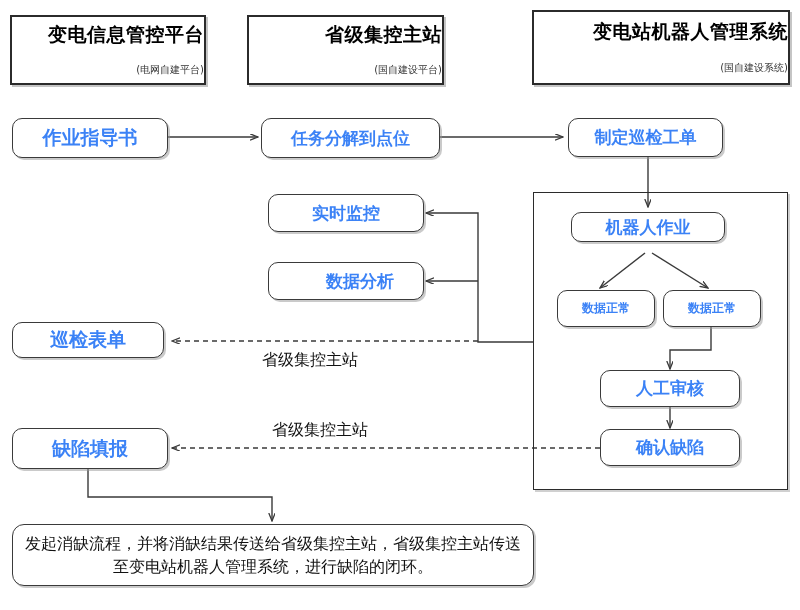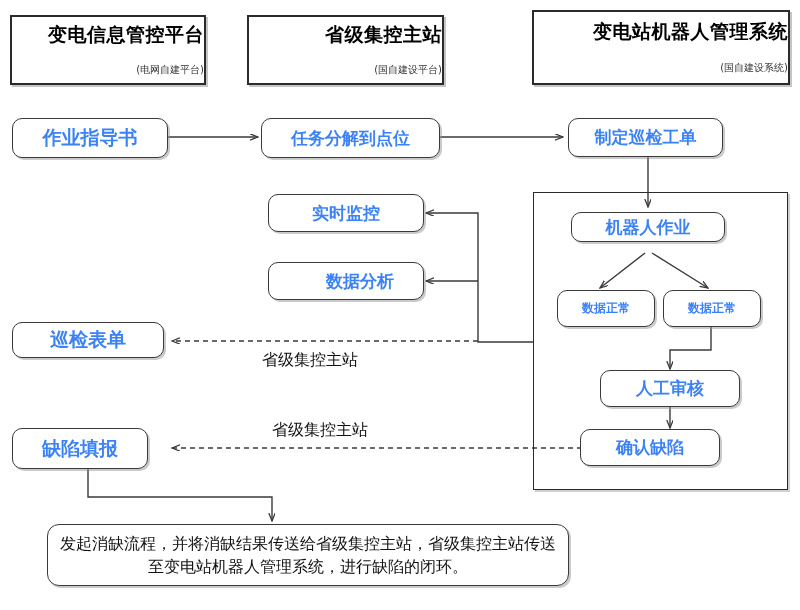--- a/index.html
+++ b/index.html
@@ -65,21 +65,20 @@
     position: absolute;
     box-sizing: border-box;
     border: 1.6px solid #3a3a3a;
     border-radius: 12px;
     background: #ffffff;
     display: flex;
     align-items: center;
     justify-content: center;
     padding: 0 12px;
     box-shadow: 2px 2px 0 rgba(150,150,150,0.5);
-    margin-left: 35px;
   }
   .notebox .ntext {
     font-size: 16px;
     line-height: 1.45;
     color: #111111;
     text-align: center;
   }
   
   .panel {
     position: absolute;
@@ -172,31 +171,31 @@
   <div class="rbox med" style="left:261px; top:118px; width:179px; height:40px;">任务分解到点位</div>
 
   <div class="rbox med" style="left:568px; top:118px; width:155px; height:39px;">制定巡检工单</div>
 
   <div class="rbox med" style="left:268px; top:194px; width:156px; height:38px;">实时监控</div>
 
   <div class="rbox med" style="left:268px; top:262px; width:156px; height:38px;padding-left:28px;">数据分析</div>
 
   <div class="rbox big" style="left:12px; top:322px; width:152px; height:36px;">巡检表单</div>
 
-  <div class="rbox big" style="left:12px; top:428px; width:136px; height:41px;">缺陷填报</div>
+  <div class="rbox big" style="left:12px; top:428px; width:156px; height:41px;">缺陷填报</div>
 
   <div class="rbox med" style="left:571px; top:212px; width:154px; height:30px;">机器人作业</div>
 
   <div class="rbox small" style="left:557px; top:290px; width:98px; height:37px;">数据正常</div>
 
   <div class="rbox small" style="left:663px; top:290px; width:98px; height:37px;">数据正常</div>
 
   <div class="rbox med" style="left:600px; top:370px; width:140px; height:37px;">人工审核</div>
 
-  <div class="rbox med" style="left:580px; top:429px; width:140px; height:37px;">确认缺陷</div>
+  <div class="rbox med" style="left:600px; top:429px; width:140px; height:37px;">确认缺陷</div>
 
   <div class="edgelabel" style="left:262px; top:350px;">省级集控主站</div>
 
   <div class="edgelabel" style="left:272px; top:420px;">省级集控主站</div>
 
   <div class="notebox" style="left:12px; top:524px; width:522px; height:62px;">
     <div class="ntext">发起消缺流程，并将消缺结果传送给省级集控主站，省级集控主站传送至变电站机器人管理系统，进行缺陷的闭环。</div>
   </div>
 
 </div>

